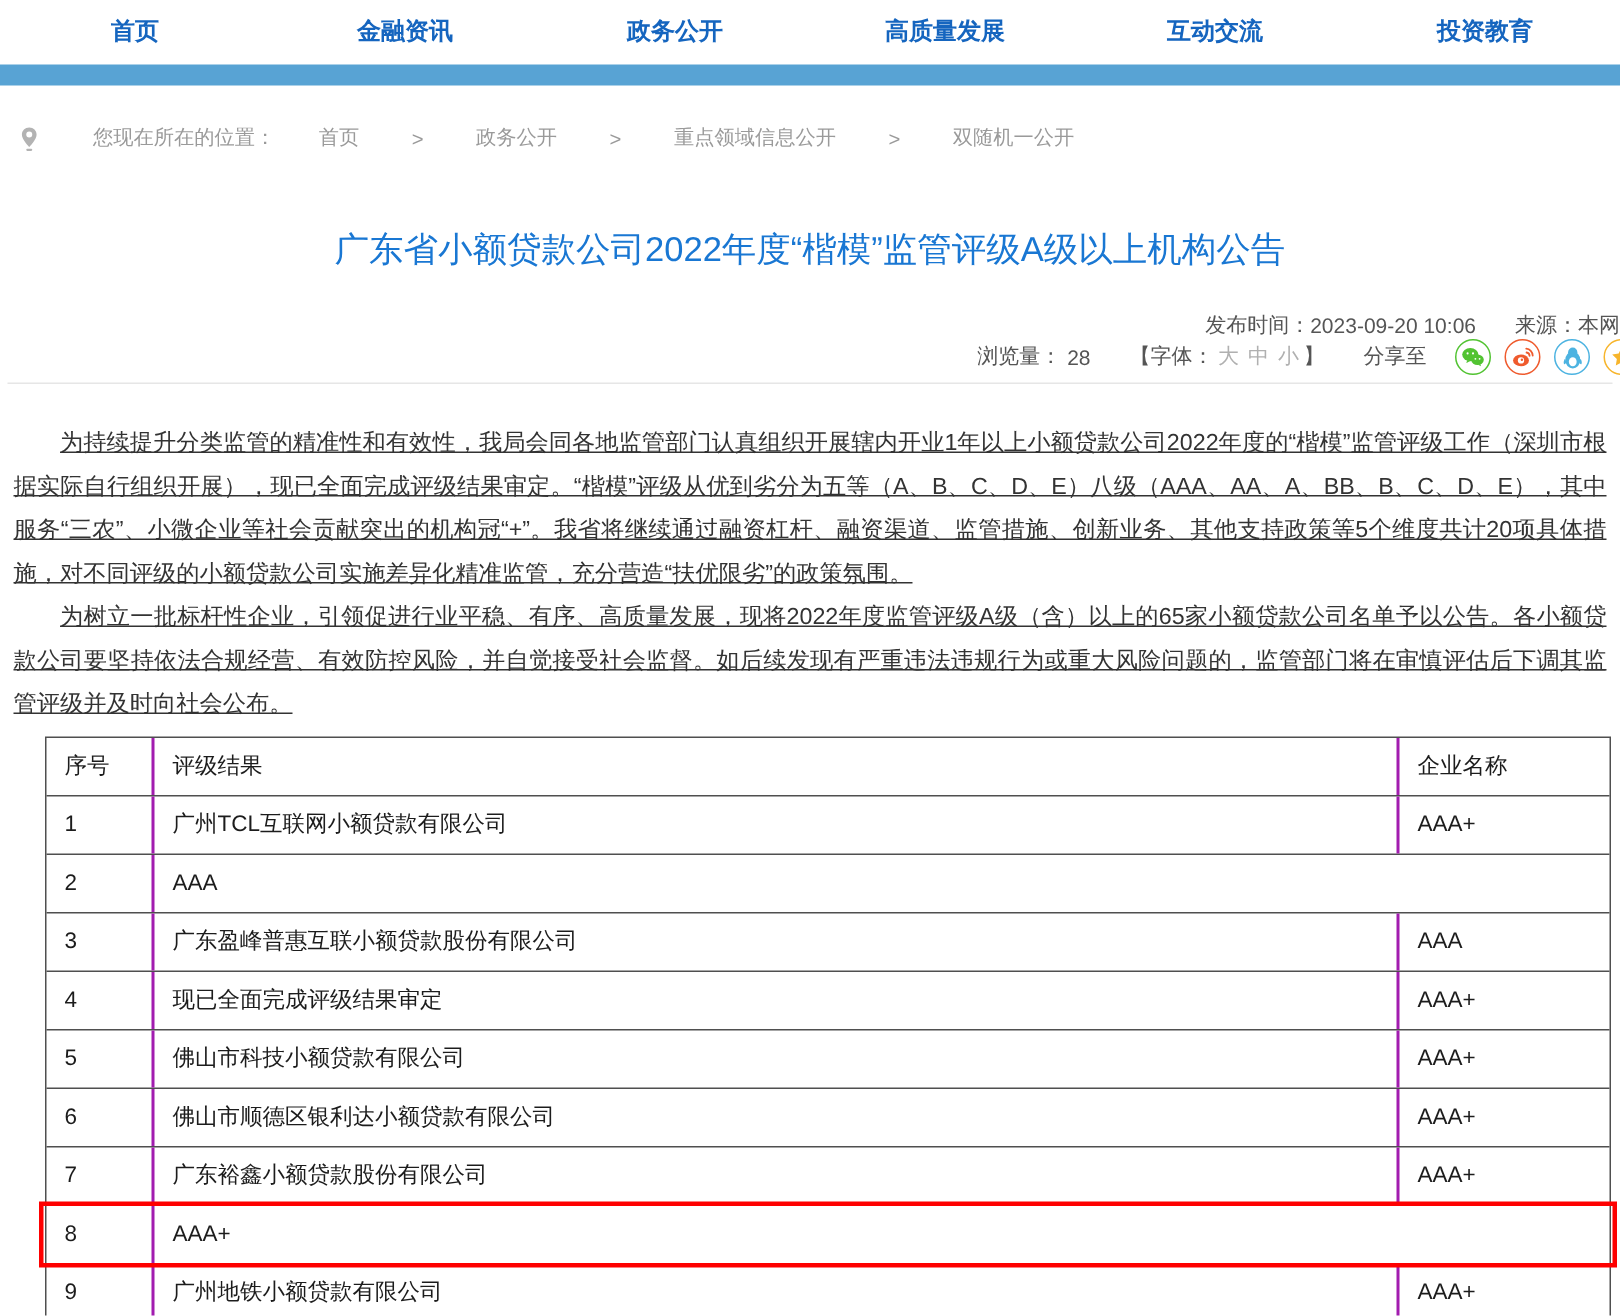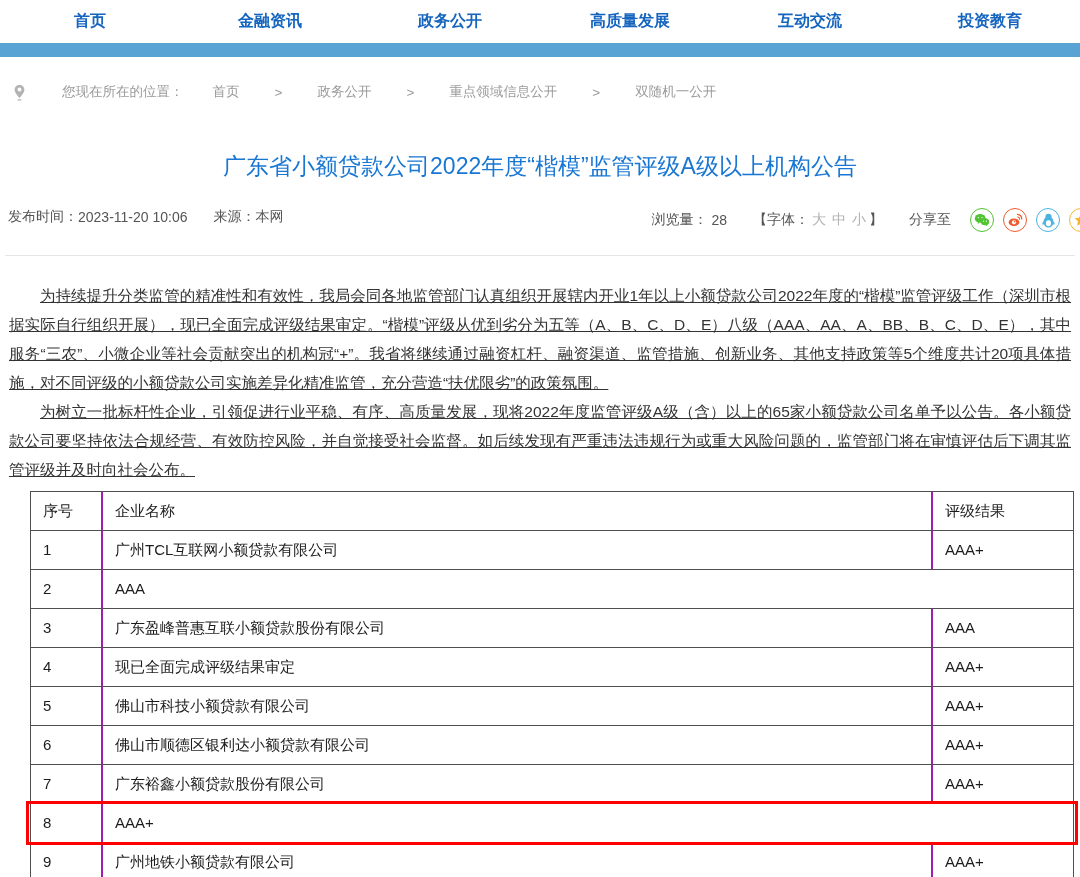--- a/index.html
+++ b/index.html
@@ -20,21 +20,21 @@
   .breadcrumb{display:flex;align-items:center;margin:25px 0 0 13px;font-size:13.5px;color:#9a9a9a;height:20px;gap:29px;}
   .breadcrumb .pin{margin-right:7px;display:inline-flex;}
   .breadcrumb a{color:#9a9a9a;text-decoration:none;cursor:pointer;}
   .breadcrumb .sep{margin:0 6px;color:#9a9a9a;}
   
   h1.article-title{
     margin:48px 60px 0;text-align:center;color:var(--title-blue);
     font-size:23px;line-height:32px;font-weight:normal;
   }
   
-  .meta-row{display:flex;justify-content:space-between;align-items:flex-start;margin:26px 0 0 8px;font-size:14px;color:#555;height:26px;}
+  .meta-row{display:flex;justify-content:space-between;align-items:flex-end;margin:26px 0 0 8px;font-size:14px;color:#555;height:26px;flex-direction:column;}
   .meta-left{display:flex;align-items:center;white-space:nowrap;}
   .meta-left .src-label{margin-left:26px;}
   .meta-right{display:flex;align-items:center;white-space:nowrap;}
   .meta-right .views-val{margin:0 0 0 4px;}
   .font-ctl{margin-left:26px;color:#555;}
   .font-ctl .fs{color:#b0b0b0;margin:0 3px;cursor:pointer;}
   .share-label{margin-left:26px;}
   .share-icons{display:flex;align-items:center;margin-left:10px;}
   .icon-btn{
     width:24px;height:24px;border-radius:50%;background:#fff;border:1.6px solid #ccc;
@@ -88,21 +88,21 @@
   <span class="sep">&gt;</span>
   <a>双随机一公开</a>
 </div>
 
 <main>
   <h1 class="article-title">广东省小额贷款公司2022年度“楷模”监管评级A级以上机构公告</h1>
 
   <div class="meta-row">
     <div class="meta-left">
       <span>发布时间：</span>
-      <span>2023-11-20 10:06</span>
+      <span>2023-09-20 10:06</span>
       <span class="src-label">来源：</span>
       <span>本网</span>
     </div>
     <div class="meta-right">
       <span>浏览量：</span>
       <span class="views-val">28</span>
       <span class="font-ctl">
         <span>【字体：</span><span class="fs">大</span><span class="fs">中</span><span class="fs">小</span><span>】</span>
       </span>
       <span class="share-label">分享至</span>
@@ -148,22 +148,22 @@
   <hr class="divider">
 
   <div class="content">
     <p>为持续提升分类监管的精准性和有效性，我局会同各地监管部门认真组织开展辖内开业1年以上小额贷款公司2022年度的“楷模”监管评级工作（深圳市根据实际自行组织开展），现已全面完成评级结果审定。“楷模”评级从优到劣分为五等（A、B、C、D、E）八级（AAA、AA、A、BB、B、C、D、E），其中服务“三农”、小微企业等社会贡献突出的机构冠“+”。我省将继续通过融资杠杆、融资渠道、监管措施、创新业务、其他支持政策等5个维度共计20项具体措施，对不同评级的小额贷款公司实施差异化精准监管，充分营造“扶优限劣”的政策氛围。</p>
     <p>为树立一批标杆性企业，引领促进行业平稳、有序、高质量发展，现将2022年度监管评级A级（含）以上的65家小额贷款公司名单予以公告。各小额贷款公司要坚持依法合规经营、有效防控风险，并自觉接受社会监督。如后续发现有严重违法违规行为或重大风险问题的，监管部门将在审慎评估后下调其监管评级并及时向社会公布。</p>
   </div>
 
   <div class="table-wrap">
     <div class="trow head">
       <div class="tcell">序号</div>
+      <div class="tcell">评级结果</div>
       <div class="tcell">企业名称</div>
-      <div class="tcell">评级结果</div>
     </div>
     <div class="trow">
       <div class="tcell">1</div>
       <div class="tcell">广州TCL互联网小额贷款有限公司</div>
       <div class="tcell">AAA+</div>
     </div>
     <div class="trow">
       <div class="tcell">2</div>
       <div class="tcell">AAA</div>
     </div>

